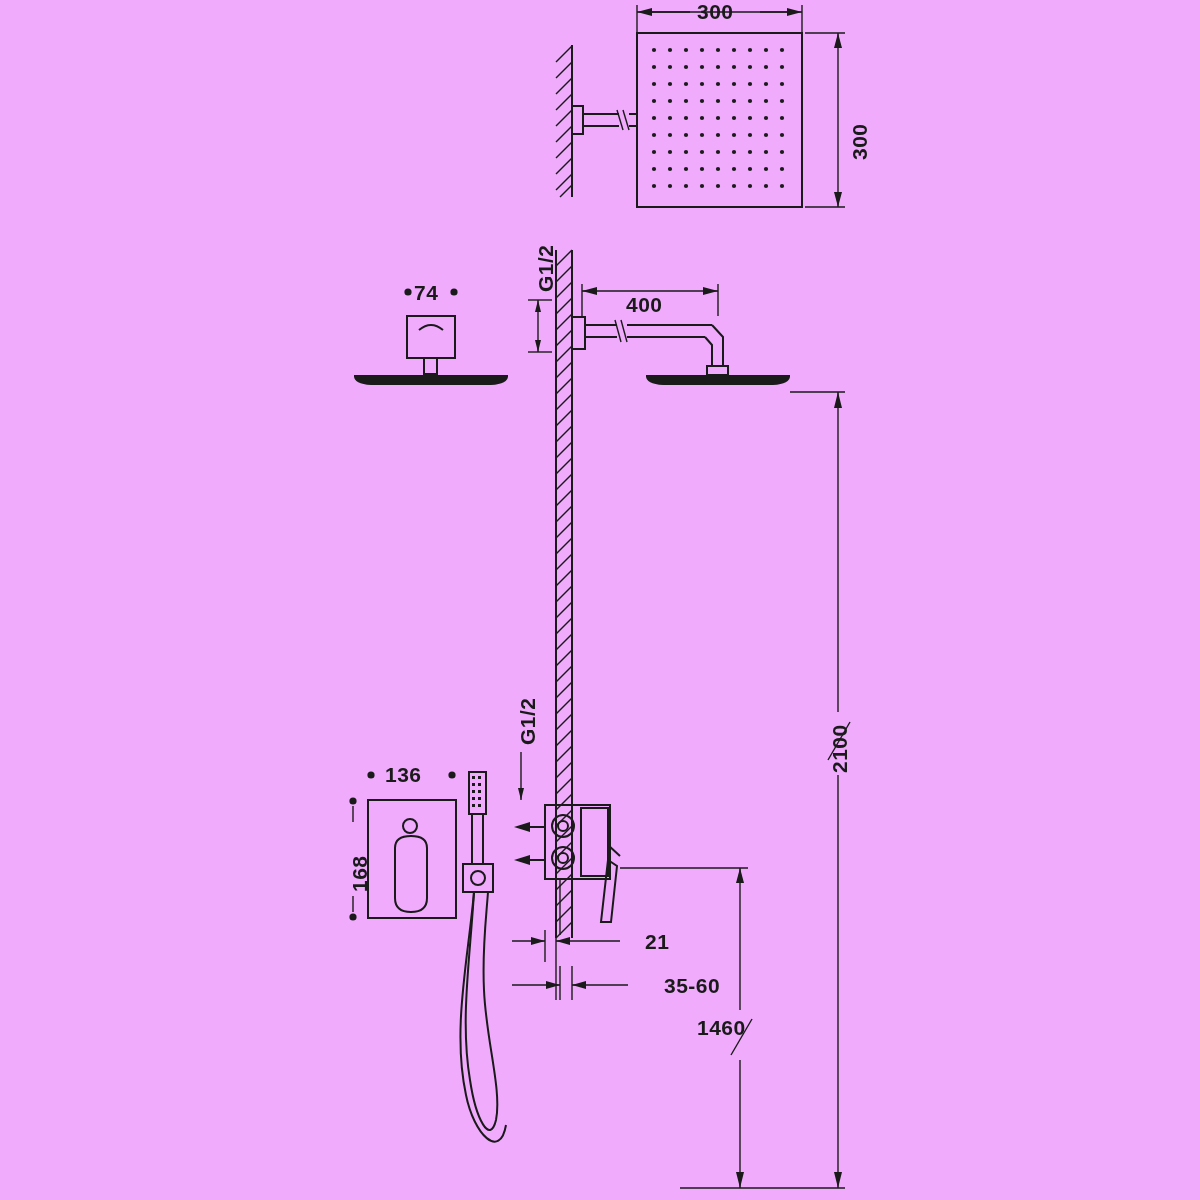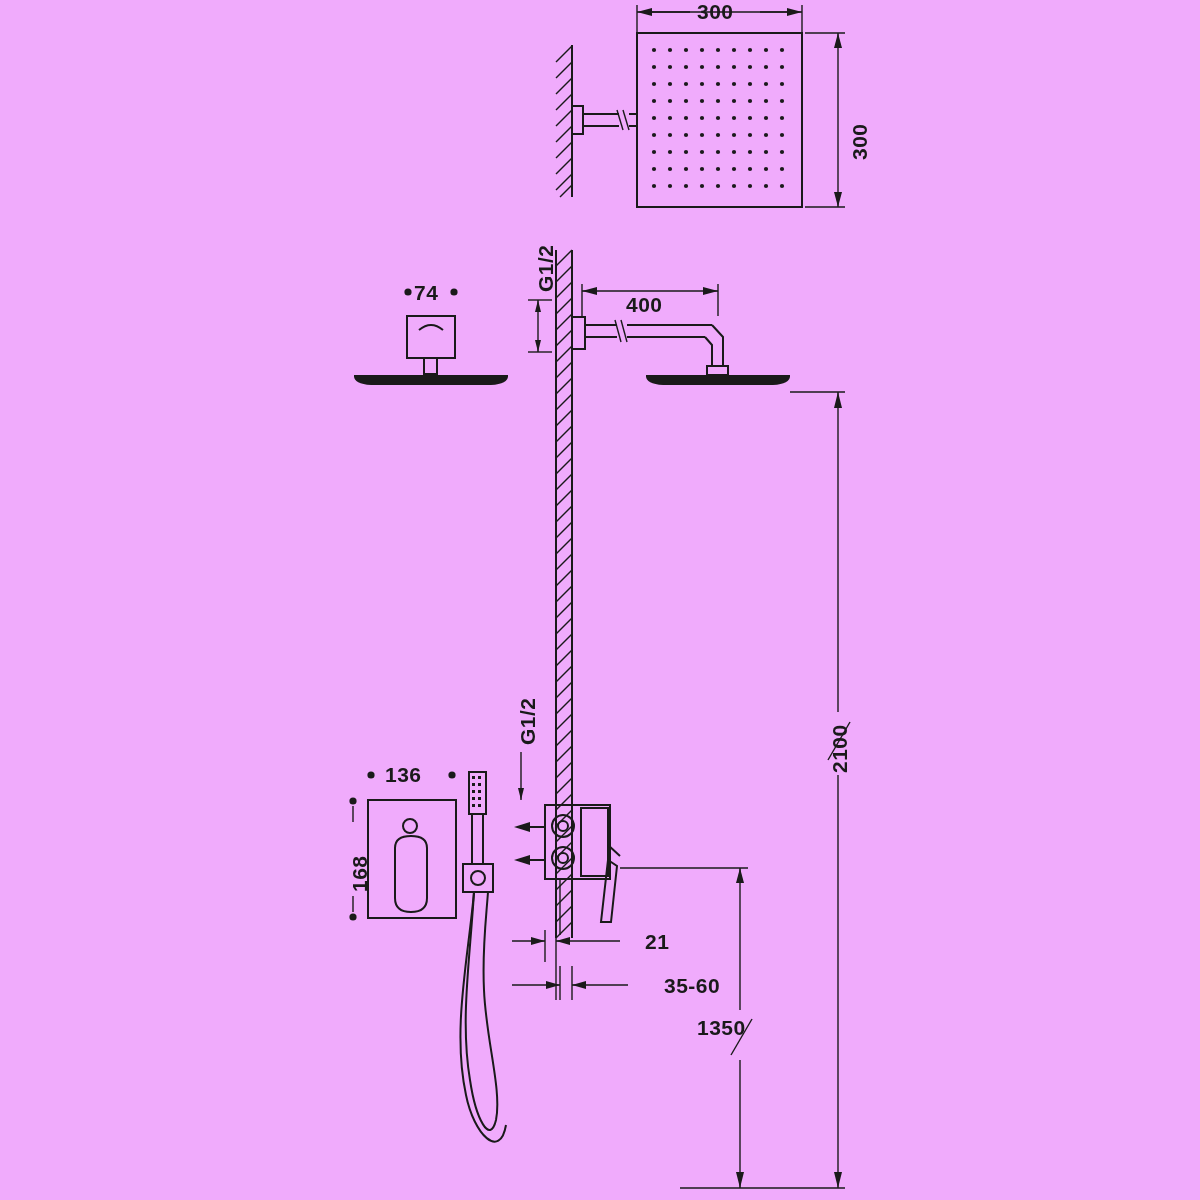--- a/index.html
+++ b/index.html
@@ -391,15 +391,15 @@
   <div class="dim-label vert" style="left:516px; top:745px; transform:rotate(-90deg);">G1/2</div>
 
   <div class="dim-label" style="left:385px; top:763px;">136</div>
 
   <div class="dim-label vert" style="left:348px; top:892px; transform:rotate(-90deg);">168</div>
 
   <div class="dim-label" style="left:645px; top:930px;">21</div>
 
   <div class="dim-label" style="left:640px; top:974px;margin-left:24px;">35-60</div>
 
-  <div class="dim-label" style="left:697px; top:1016px;">1350</div>
+  <div class="dim-label" style="left:697px; top:1016px;">1460</div>
 
 </div>
 
 </body></html>

